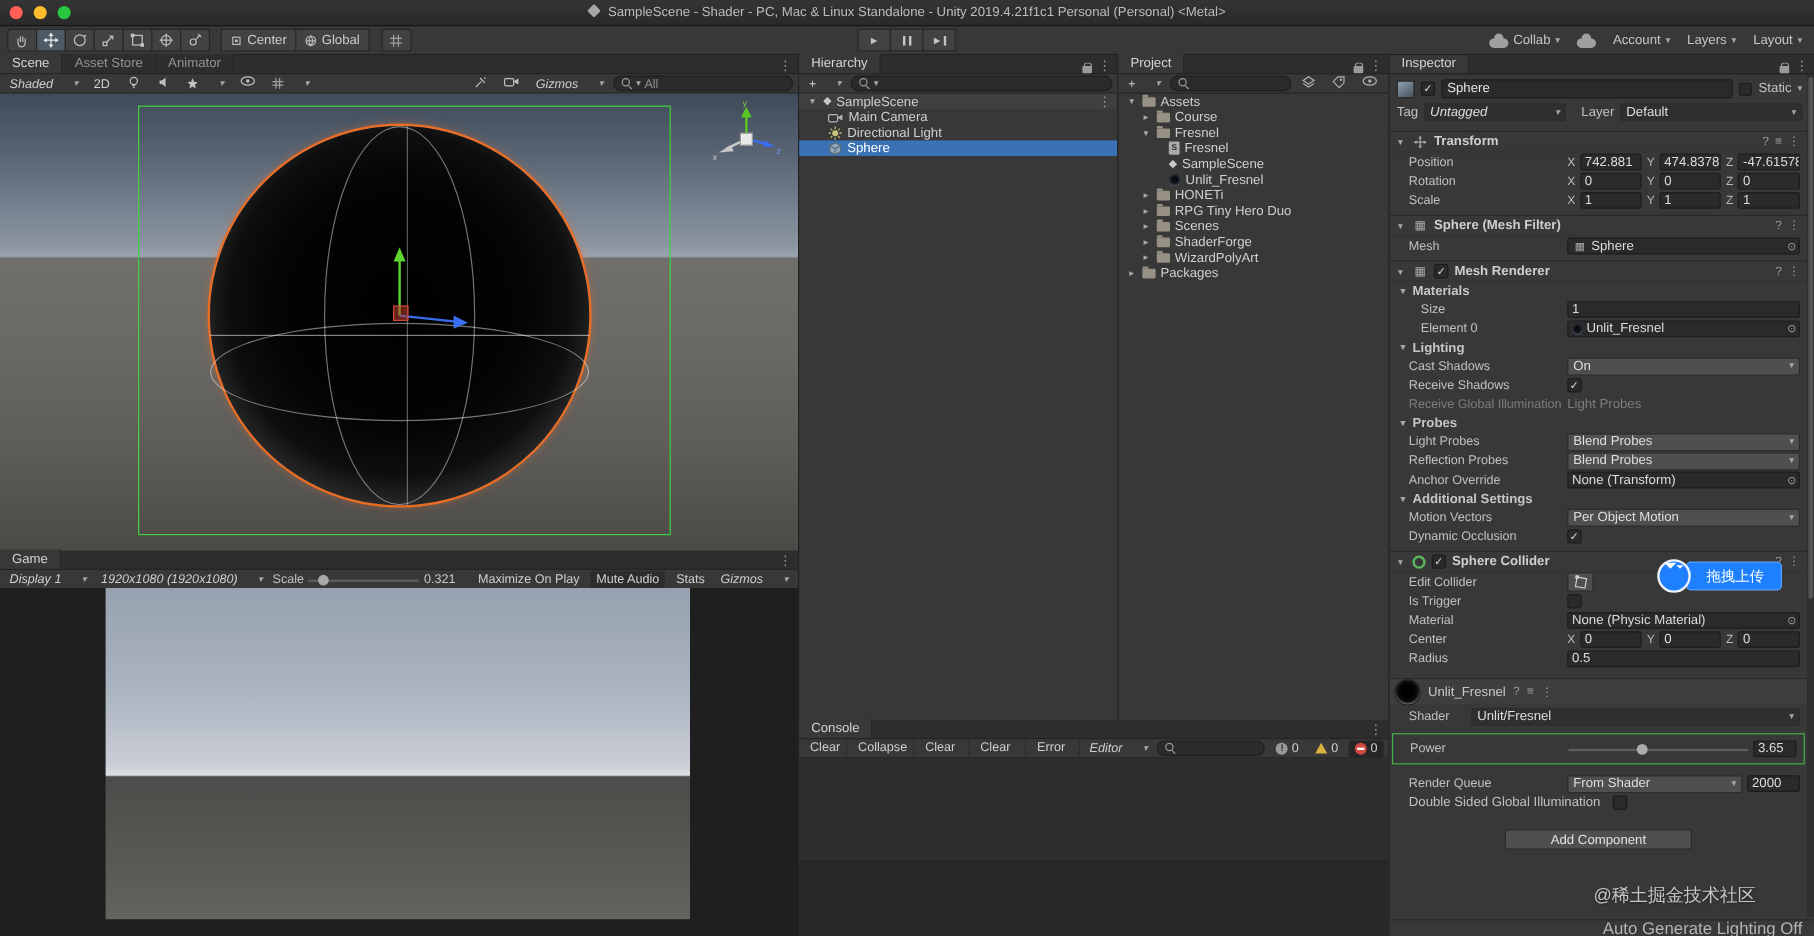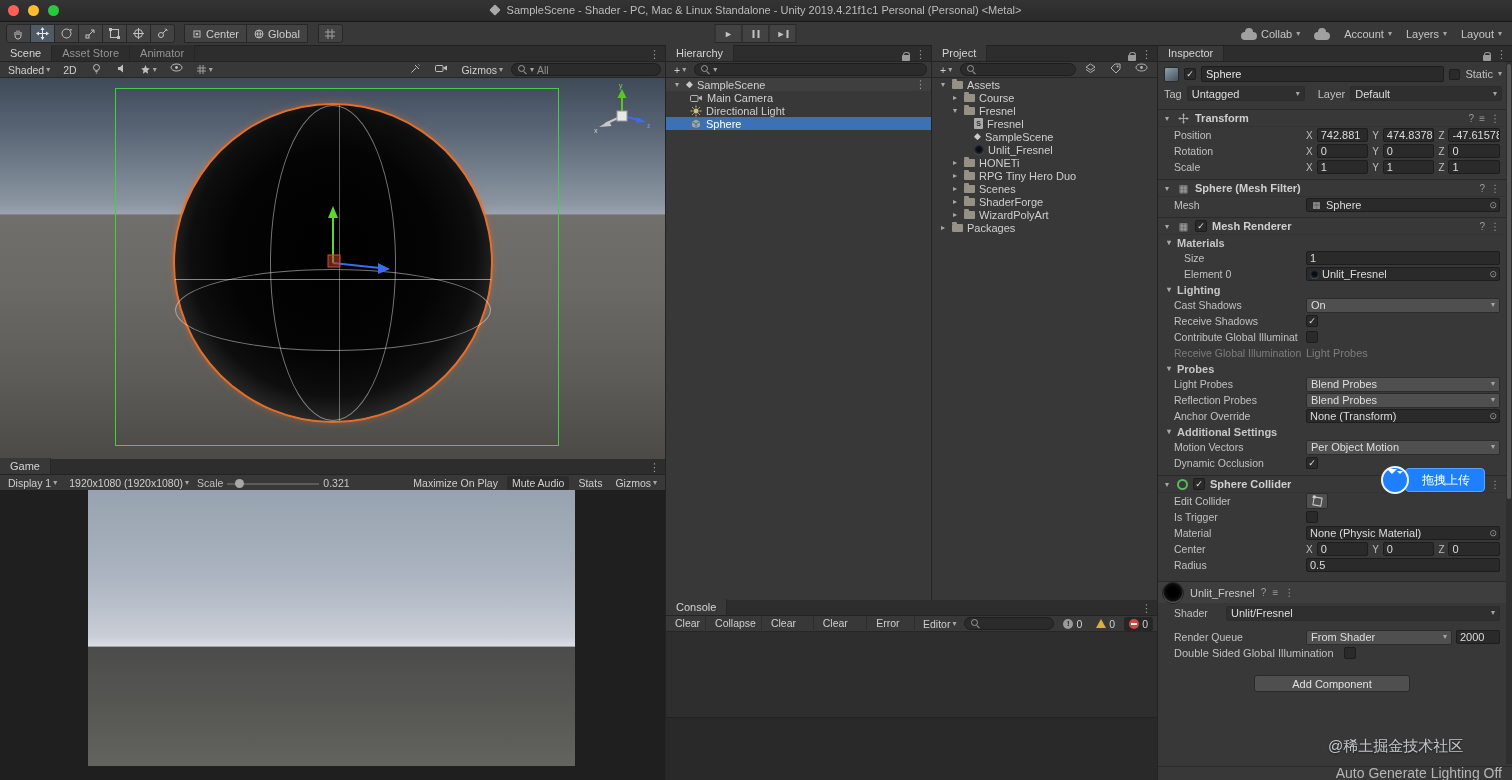--- a/index.html
+++ b/index.html
@@ -29,21 +29,21 @@
 #tb-right{margin-left:auto;display:flex;align-items:center;gap:14px;padding-right:4px;}
 .tbdd{display:flex;align-items:center;gap:4px;color:#c6c6c6;}
 .cloud{width:16px;height:8px;background:#a0a0a0;border-radius:5px;position:relative;margin-top:4px;}
 .cloud::before{content:"";position:absolute;left:4px;top:-4px;width:8px;height:8px;background:#a0a0a0;border-radius:50%;}
 
 .panel{position:absolute;background:#383838;border-left:1px solid #232323;}
 .ptabbar{height:16px;background:#2d2d2d;display:flex;align-items:flex-end;border-bottom:1px solid #232323;}
 .ptab{height:16px;line-height:16px;padding:0 10px;background:#383838;color:#d4d4d4;border-right:1px solid #262626;display:flex;align-items:center;gap:4px;}
 .ptab.off{background:#2d2d2d;color:#949494;}
 .cbar{height:16px;background:#383838;border-bottom:1px solid #262626;display:flex;align-items:center;gap:4px;padding:0 4px;font-size:10.5px;}
-.bardd{display:inline-flex;align-items:center;gap:2px;padding:0 4px;height:14px;color:#cfcfcf;}
+.bardd{display:inline-flex;align-items:center;gap:17px;padding:0 4px;height:14px;color:#cfcfcf;font-style:italic;}
 .barbtn{padding:0 5px;height:14px;line-height:14px;color:#cfcfcf;}
 .barbtn.pressed{background:#2c2c2c;border-radius:2px;}
 .searchbox{background:#2b2b2b;border:1px solid #1e1e1e;border-radius:8px;height:13px;display:flex;align-items:center;padding:0 6px;gap:3px;color:#8f8f8f;min-width:90px;}
 .mag{width:9px;height:9px;position:relative;flex:none;}
 .mag::before{content:"";position:absolute;left:0;top:0;width:5px;height:5px;border:1px solid #9a9a9a;border-radius:50%;}
 .mag::after{content:"";position:absolute;left:5.5px;top:5.5px;width:3.5px;height:1px;background:#9a9a9a;transform:rotate(45deg);transform-origin:0 0;}
 .lock{width:8px;height:6px;background:#9a9a9a;border-radius:1px;position:relative;margin-top:3px;}
 .lock::before{content:"";position:absolute;left:1px;top:-3px;width:5px;height:3px;border:1px solid #9a9a9a;border-bottom:none;border-radius:3px 3px 0 0;}
 
 #scene-panel{left:0;top:46px;width:665px;height:413px;border-left:none;}
@@ -592,21 +592,21 @@
         <span class="cb">
             <span>✓</span>
           </span>
         <span class="namefield">Sphere</span>
         <span class="cb" style="width:11px;height:11px;"></span>
         <span class="minilbl">Static</span>
         <span class="da">▾</span>
       </div>
       <div class="tagrow">
         <span class="minilbl">Tag</span>
-        <span class="pp dark" style="width:118px;">
+        <span class="pp dark" style="width:118px;font-style:italic;">
             <span class="pv">Untagged</span>
             <span class="da">▾</span>
           </span>
         <span class="minilbl" style="margin-left:8px;">Layer</span>
         <span class="pp dark flex1">
             <span class="pv">Default</span>
             <span class="da">▾</span>
           </span>
       </div>
 
@@ -704,24 +704,20 @@
             <span class="da">▾</span>
           </span>
       </div>
       <div class="irow">
         <span class="ilabel">Receive Shadows</span>
         <span class="cb">
             <span>✓</span>
           </span>
       </div>
       <div class="irow">
-        <span class="ilabel">Contribute Global Illuminat</span>
-        <span class="cb"></span>
-      </div>
-      <div class="irow">
         <span class="ilabel dim">Receive Global Illumination</span>
         <span style="color:#7d7d7d;">Light Probes</span>
       </div>
       <div class="sub">
           <span class="fold">▾</span>
           <span>Probes</span>
         </div>
       <div class="irow">
         <span class="ilabel">Light Probes</span>
         <span class="pp flex1">
@@ -808,20 +804,30 @@
         <span class="hicon">?</span>
         <span class="hicon">≡</span>
         <span class="hicon">⋮</span>
       </div>
       <div class="irow" style="margin-top:2px;">
         <span class="ilabel" style="width:48px;">Shader</span>
         <span class="pp dark flex1">
             <span class="pv">Unlit/Fresnel</span>
             <span class="da">▾</span>
           </span>
+      </div>
+      <div class="powerbox">
+        <div class="irow" style="padding-left:14px;">
+          <span class="ilabel">Power</span>
+          <span class="islider">
+              <span class="track"></span>
+              <span class="thumb"></span>
+            </span>
+          <span class="tf" style="flex:0 0 36px;">3.65</span>
+        </div>
       </div>
       <div class="irow" style="margin-top:8px;">
         <span class="ilabel">Render Queue</span>
         <span class="pp" style="flex:1;gap:20px;">
             <span class="pv">From Shader</span>
             <span class="da">▾</span>
           </span>
         <span class="tf" style="flex:0 0 44px;">2000</span>
       </div>
       <div class="irow">

